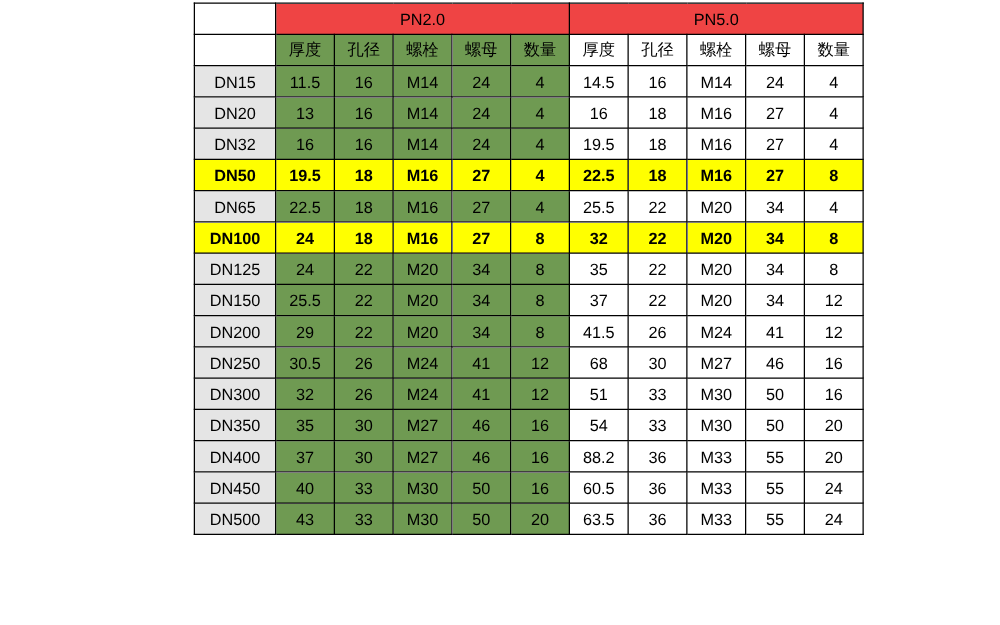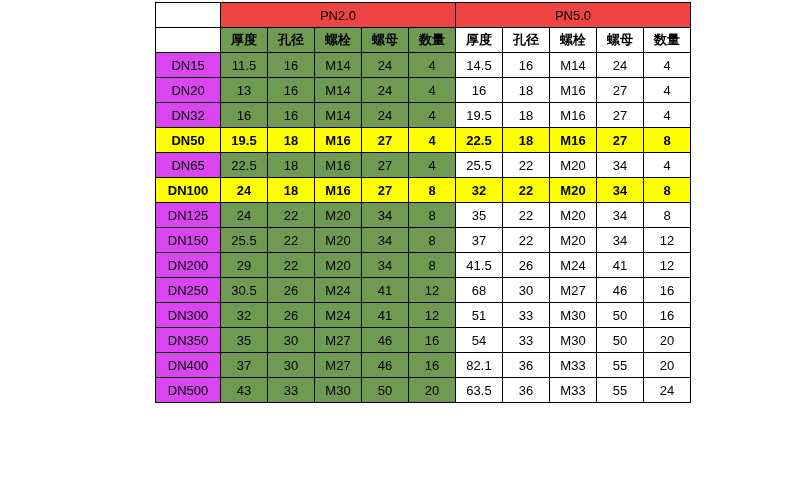--- a/index.html
+++ b/index.html
@@ -40,33 +40,33 @@
   
   td.corner {
     border: none;
   }
   td.group {
     font-size: 13px;
     background: #ef4444;
   }
   
   td.sub {
-    font-weight: bold;
+    font-weight: normal;
     font-size: 13px;
   }
   td.sub.green {
     background: #6f9a52;
     color: #000000;
   }
   td.sub.white {
     background: #ffffff;
   }
   
   td.lbl {
-    background: #d946ef;
+    background: #e5e5e5;
     font-size: 13px;
   }
   td.green {
     background: #6f9a52;
   }
   td.white {
     background: #ffffff;
   }
   tr.hl td.lbl,
   tr.hl td.green,
@@ -268,25 +268,38 @@
           <td class="white">50</td>
           <td class="white">20</td>
         </tr>
         <tr>
           <td class="lbl">DN400</td>
           <td class="green">37</td>
           <td class="green">30</td>
           <td class="green">M27</td>
           <td class="green">46</td>
           <td class="green">16</td>
-          <td class="white">82.1</td>
+          <td class="white">88.2</td>
           <td class="white">36</td>
           <td class="white">M33</td>
           <td class="white">55</td>
           <td class="white">20</td>
+        </tr>
+        <tr>
+          <td class="lbl">DN450</td>
+          <td class="green">40</td>
+          <td class="green">33</td>
+          <td class="green">M30</td>
+          <td class="green">50</td>
+          <td class="green">16</td>
+          <td class="white">60.5</td>
+          <td class="white">36</td>
+          <td class="white">M33</td>
+          <td class="white">55</td>
+          <td class="white">24</td>
         </tr>
         <tr>
           <td class="lbl">DN500</td>
           <td class="green">43</td>
           <td class="green">33</td>
           <td class="green">M30</td>
           <td class="green">50</td>
           <td class="green">20</td>
           <td class="white">63.5</td>
           <td class="white">36</td>

